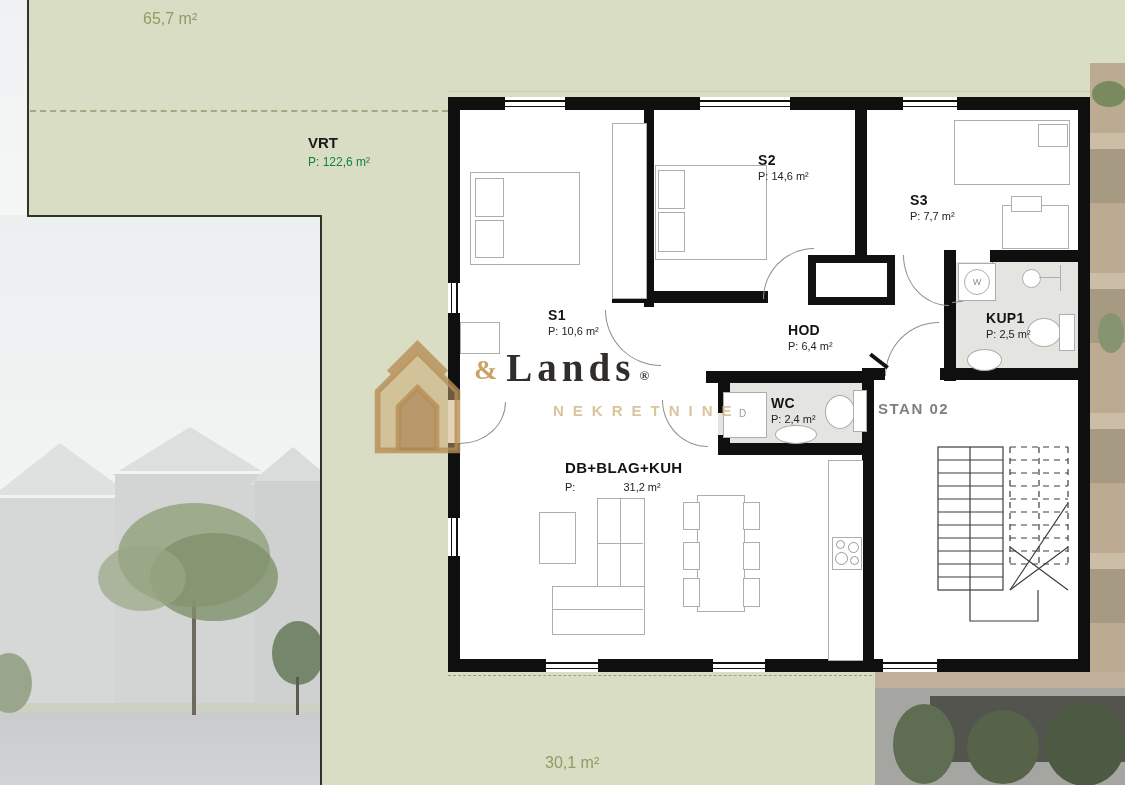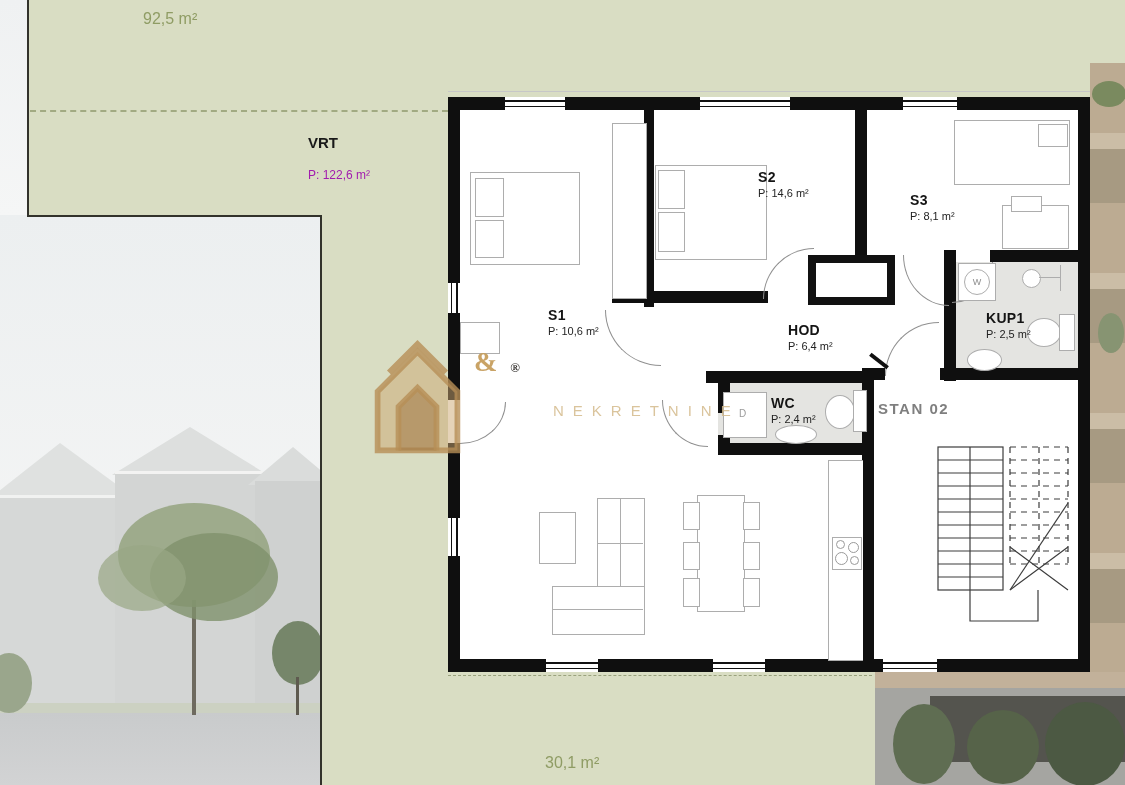--- a/index.html
+++ b/index.html
@@ -19,21 +19,21 @@
   .photo-right{left:1090px;top:63px;width:35px;height:722px;overflow:hidden;
     background:repeating-linear-gradient(180deg,#bcab92 0 70px,#cbbda6 70px 86px,#a79a82 86px 140px);}
   .photo-bottom-right{left:875px;top:672px;width:250px;height:113px;overflow:hidden;background:#a5a5a1;}
 
   
   .boundary{background:#32322b;}
   .dashline{border-top:2px dashed #a2aa82;height:0;}
   .hatchline{border-top:1px dashed #9aa27d;height:0;}
   .green-label{color:#8f9c64;font-size:16px;}
   .vrt-name{color:#191919;font-weight:bold;font-size:15px;}
-  .vrt-area{color:#a21caf;font-size:12px;margin-top:17px;}
+  .vrt-area{color:#15803d;font-size:12px;margin-top:4px;}
 
   
   .plan{left:448px;top:97px;width:642px;height:575px;}
   .plan-floor{left:0;top:0;width:642px;height:575px;background:#ffffff;}
   .wall{position:absolute;background:#0f0f0f;}
   .bathfloor{position:absolute;background:#e4e4e1;}
   .win-h{position:absolute;height:13px;background:#fff;}
   .win-h::before,.win-h::after{content:'';position:absolute;left:0;right:0;height:1.5px;background:#111;}
   .win-h::before{top:3px}.win-h::after{bottom:3px}
   .win-v{position:absolute;width:12px;background:#fff;}
@@ -56,21 +56,21 @@
   .dletter{position:absolute;color:#9a9a9a;font-size:10px;}
   .burner{position:absolute;border:1.1px solid #9a9a9a;border-radius:50%;background:#fff;}
   .leaf{position:absolute;background:#111;}
 
   
   .wm-text{left:468px;top:348px;display:flex;align-items:flex-end;
     font-family:"Liberation Serif",serif;font-weight:bold;color:rgba(32,29,26,.93);}
   .wm-word{font-size:39px;letter-spacing:5px;line-height:1;}
   .wm-amp{font-size:28px;color:rgba(198,158,94,.95);padding:0 9px 3px 6px;line-height:1;}
   .wm-reg{font-size:13px;color:rgba(32,29,26,.9);padding:0 0 3px 4px;}
-  .wm-sub{left:553px;top:402px;font-size:15px;font-weight:normal;letter-spacing:9px;
+  .wm-sub{left:553px;top:402px;font-size:15px;font-weight:bold;letter-spacing:9px;
     color:rgba(212,186,139,.85);font-family:"Liberation Sans",sans-serif;}
 </style>
 </head>
 <body>
 
 <div class="canvas">
 
   <div class="abs sky-strip"></div>
 
   <div class="abs photo-left">
@@ -104,21 +104,21 @@
     <div class="abs tree-blob" style="left:92px;top:38px;width:72px;height:74px;background:#566349;"></div>
     <div class="abs tree-blob" style="left:170px;top:30px;width:80px;height:84px;background:#4c5943;"></div>
   </div>
 
   <div class="abs boundary" style="left:27px;top:0;width:2px;height:217px;"></div>
   <div class="abs boundary" style="left:27px;top:215px;width:295px;height:2px;"></div>
   <div class="abs boundary" style="left:320px;top:215px;width:2px;height:570px;"></div>
   <div class="abs dashline" style="left:30px;top:110px;width:418px;"></div>
   <div class="abs hatchline" style="left:448px;top:675px;width:424px;"></div>
 
-  <div class="abs green-label" style="left:143px;top:10px;">92,5 m²</div>
+  <div class="abs green-label" style="left:143px;top:10px;">65,7 m²</div>
   <div class="abs green-label" style="left:545px;top:754px;">30,1 m²</div>
   <div class="abs" style="left:308px;top:134px;">
     <div class="vrt-name">VRT</div>
     <div class="vrt-area">P: 122,6 m²</div>
   </div>
 
   <div class="abs plan">
     <div class="abs plan-floor"></div>
     <div class="abs" style="left:0;top:-6px;width:642px;height:0;border-top:1.5px solid #c7c7c7;"></div>
 
@@ -228,49 +228,57 @@
         <path d="M75,147 133,60"></path>
         <path d="M75,147 133,104 M75,104 133,147"></path>
         <path d="M35,147 35,178 103,178 103,147"></path>
       </g>
     </svg>
 
     <div class="room-label" style="left:100px;top:210px;">
       <div class="rname">S1</div>
       <div class="rarea">P: 10,6 m²</div>
     </div>
-    <div class="room-label" style="left:310px;top:72px;">
+    <div class="room-label" style="left:310px;top:55px;">
       <div class="rname">S2</div>
       <div class="rarea">P: 14,6 m²</div>
     </div>
     <div class="room-label" style="left:462px;top:95px;">
       <div class="rname">S3</div>
-      <div class="rarea">P: 8,1 m²</div>
+      <div class="rarea">P: 7,7 m²</div>
     </div>
     <div class="room-label" style="left:340px;top:225px;">
       <div class="rname">HOD</div>
       <div class="rarea">P: 6,4 m²</div>
     </div>
     <div class="room-label" style="left:538px;top:213px;">
       <div class="rname">KUP1</div>
       <div class="rarea">P: 2,5 m²</div>
     </div>
     <div class="room-label" style="left:323px;top:298px;">
       <div class="rname">WC</div>
       <div class="rarea">P: 2,4 m²</div>
+    </div>
+    <div class="room-label" style="left:117px;top:362px;">
+      <div class="rname" style="font-size:15px;">DB+BLAG+KUH</div>
+      <div style="display:flex;gap:48px;margin-top:3px;">
+        <span class="rarea">P:</span>
+        <span class="rarea">31,2 m²</span>
+      </div>
     </div>
     <div class="stan-label" style="left:430px;top:303px;">STAN 02</div>
   </div>
 
   <svg class="abs" style="left:370px;top:330px;" width="95" height="125" viewBox="0 0 100 130">
     <g fill="none" stroke="rgba(182,142,86,.8)" stroke-width="6">
       <path d="M8,64 50,22 92,64 92,126 8,126 Z" fill="rgba(203,167,113,.5)"></path>
       <path d="M30,126 30,80 50,60 70,80 70,126" fill="rgba(160,120,70,.55)"></path>
       <path d="M20,44 50,14 80,44"></path>
     </g>
   </svg>
   <div class="abs wm-text">
     <span class="wm-amp">&amp;</span>
+    <span class="wm-word">Lands</span>
     <span class="wm-reg">®</span>
   </div>
   <div class="abs wm-sub">NEKRETNINE</div>
 
 </div>
 
 </body></html>

